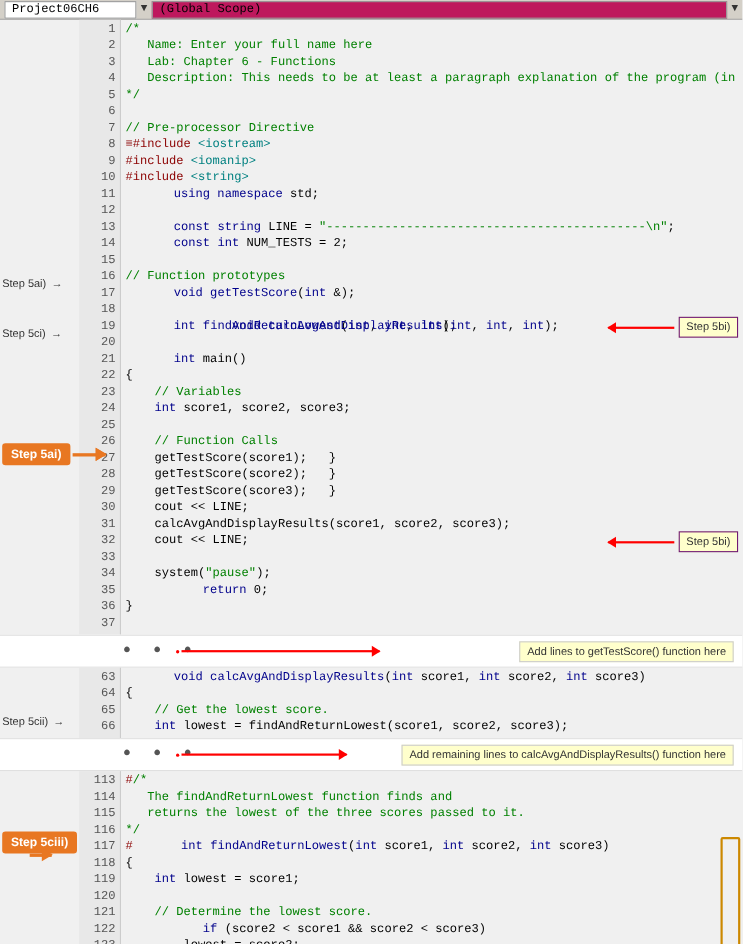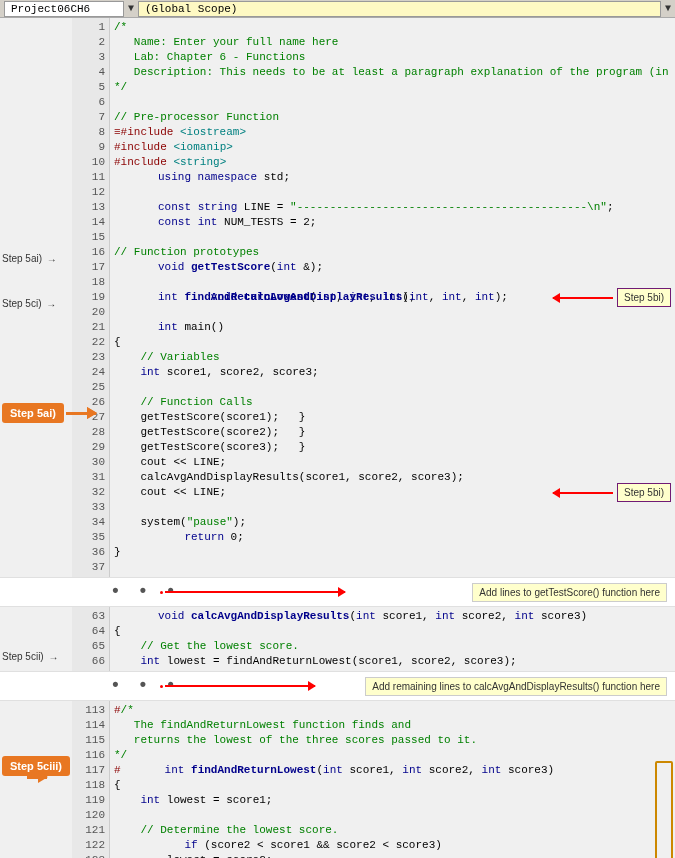--- a/index.html
+++ b/index.html
@@ -29,21 +29,21 @@
       padding: 1px 6px;
       font-size: 11px;
       flex: 0 0 auto;
       min-width: 120px;
     }
     .toolbar-arrow {
       font-size: 10px;
       color: #333;
     }
     .toolbar-scope {
-      background: #fef9c3;
+      background: #be185d;
       border: 1px solid #999;
       padding: 1px 6px;
       font-size: 11px;
       flex: 1;
     }
     .toolbar-arrow2 {
       font-size: 10px;
       color: #333;
     }
 
@@ -76,21 +76,21 @@
       color: #000;
     }
 
     
     .kw { color: #00008B; font-weight: normal; margin-left: 44px; } 
     .kw2 { color: #00008B; } 
     .cm { color: #008000; } 
     .str { color: #008000; } 
     .pp { color: #8B0000; } 
     .inc { color: #008080; } 
-    .fn { color: #00008B; font-weight: bold; }
+    .fn { color: #00008B; font-weight: normal; }
 
     
     .ellipsis-row {
       display: flex;
       align-items: center;
       background: white;
       border-top: 1px solid #e0e0e0;
       border-bottom: 1px solid #e0e0e0;
       padding: 4px 0;
       position: relative;
@@ -207,21 +207,21 @@
         <div>37</div>
     </div>
 
     <div class="code-area" style="position:relative;">
       <div class="code-line"><span class="cm">/*</span></div>
       <div class="code-line"><span class="cm">   Name: Enter your full name here</span></div>
       <div class="code-line"><span class="cm">   Lab: Chapter 6 - Functions</span></div>
       <div class="code-line"><span class="cm">   Description: This needs to be at least a paragraph explanation of the program (in your</span></div>
       <div class="code-line"><span class="cm">*/</span></div>
       <div class="code-line"></div>
-      <div class="code-line"><span class="cm">// Pre-processor Function</span></div>
+      <div class="code-line"><span class="cm">// Pre-processor Directive</span></div>
       <div class="code-line"><span class="pp">≡#include </span><span class="inc">&lt;iostream&gt;</span></div>
       <div class="code-line"><span class="pp">#include </span><span class="inc">&lt;iomanip&gt;</span></div>
       <div class="code-line"><span class="pp">#include </span><span class="inc">&lt;string&gt;</span></div>
       <div class="code-line"><span class="kw">using namespace</span> std;</div>
       <div class="code-line"></div>
       <div class="code-line"><span class="kw">const</span> <span class="kw2">string</span> LINE = <span class="str">"--------------------------------------------\n"</span>;</div>
       <div class="code-line"><span class="kw">const</span> <span class="kw2">int</span> NUM_TESTS = 2;</div>
       <div class="code-line"></div>
       <div class="code-line"><span class="cm">// Function prototypes</span></div>
       <div class="code-line" style="position:relative;"><span class="kw">void</span> <span class="fn">getTestScore</span>(<span class="kw2">int</span> &amp;);</div>

